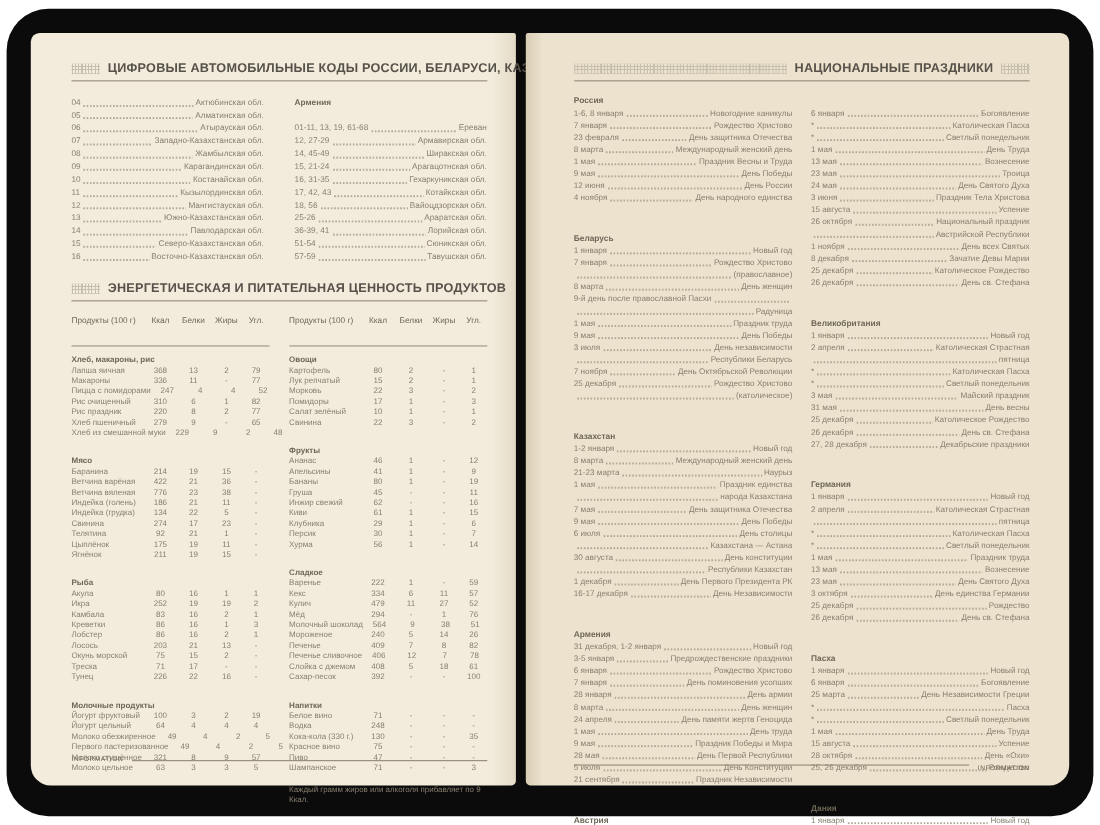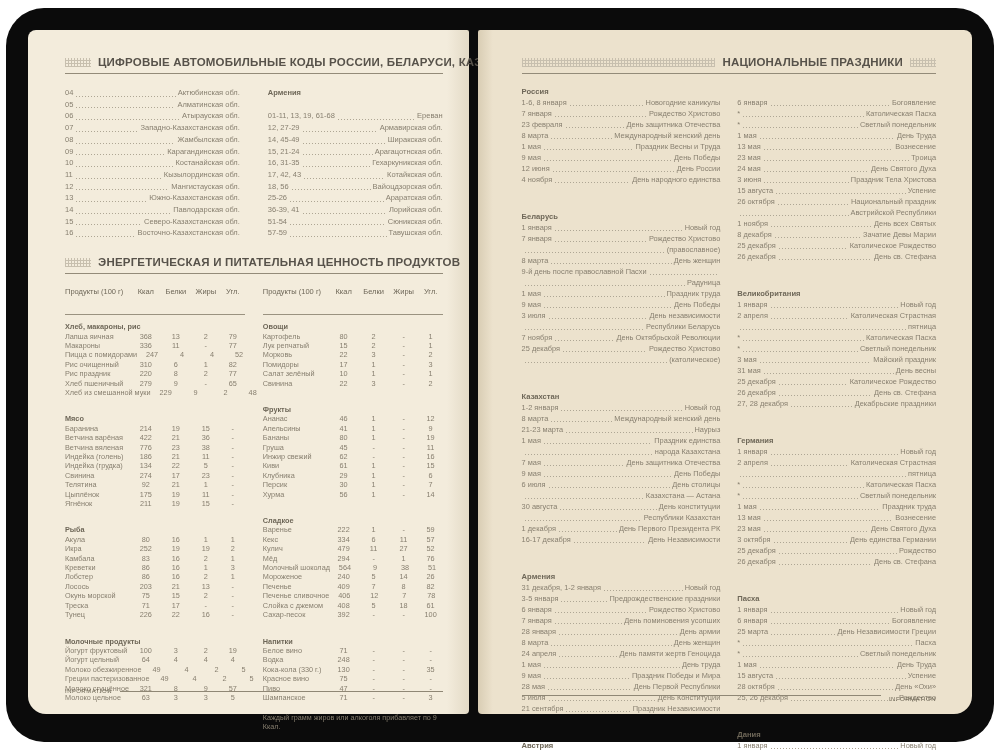--- a/index.html
+++ b/index.html
@@ -532,21 +532,21 @@
 
                         <div class="nut-row">
                           <span>Молоко обезжиренное</span>
                           <span>49</span>
                           <span>4</span>
                           <span>2</span>
                           <span>5</span>
                         </div>
 
                         <div class="nut-row">
-                          <span>Греции пастеризованное</span>
+                          <span>Первого пастеризованное</span>
                           <span>49</span>
                           <span>4</span>
                           <span>2</span>
                           <span>5</span>
                         </div>
 
                         <div class="nut-row">
                           <span>Молоко сгущённое</span>
                           <span>321</span>
                           <span>8</span>

